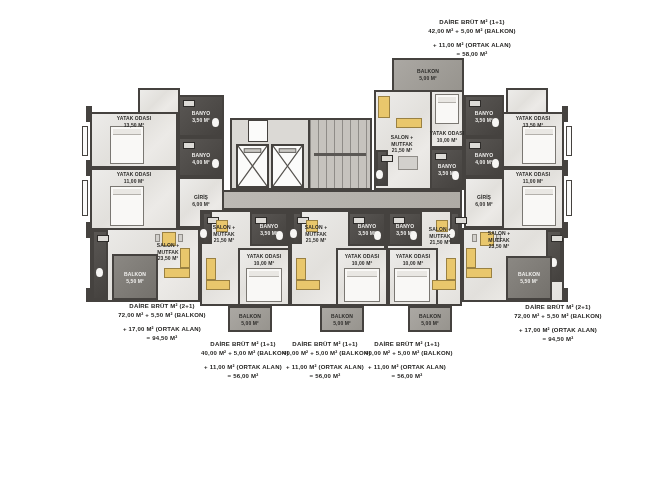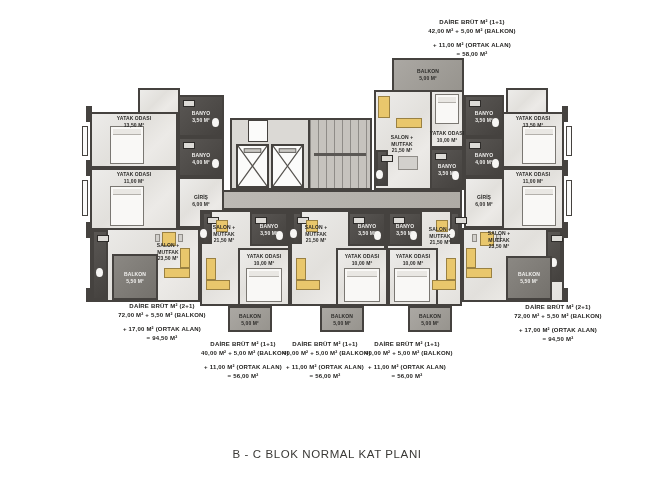--- a/index.html
+++ b/index.html
@@ -305,14 +305,13 @@
   </div>
   <div class="lbl" style="left:413px;top:259px;">
     <div>YATAK ODASI</div>
     <div>10,00 M²</div>
   </div>
   <div class="lbl" style="left:430px;top:319px;">
     <div>BALKON</div>
     <div>5,00 M²</div>
   </div>
 
-  <div class="title">B - C  BLOK NORMAL KAT PLANI</div>
 </div>
 
 </body></html>

